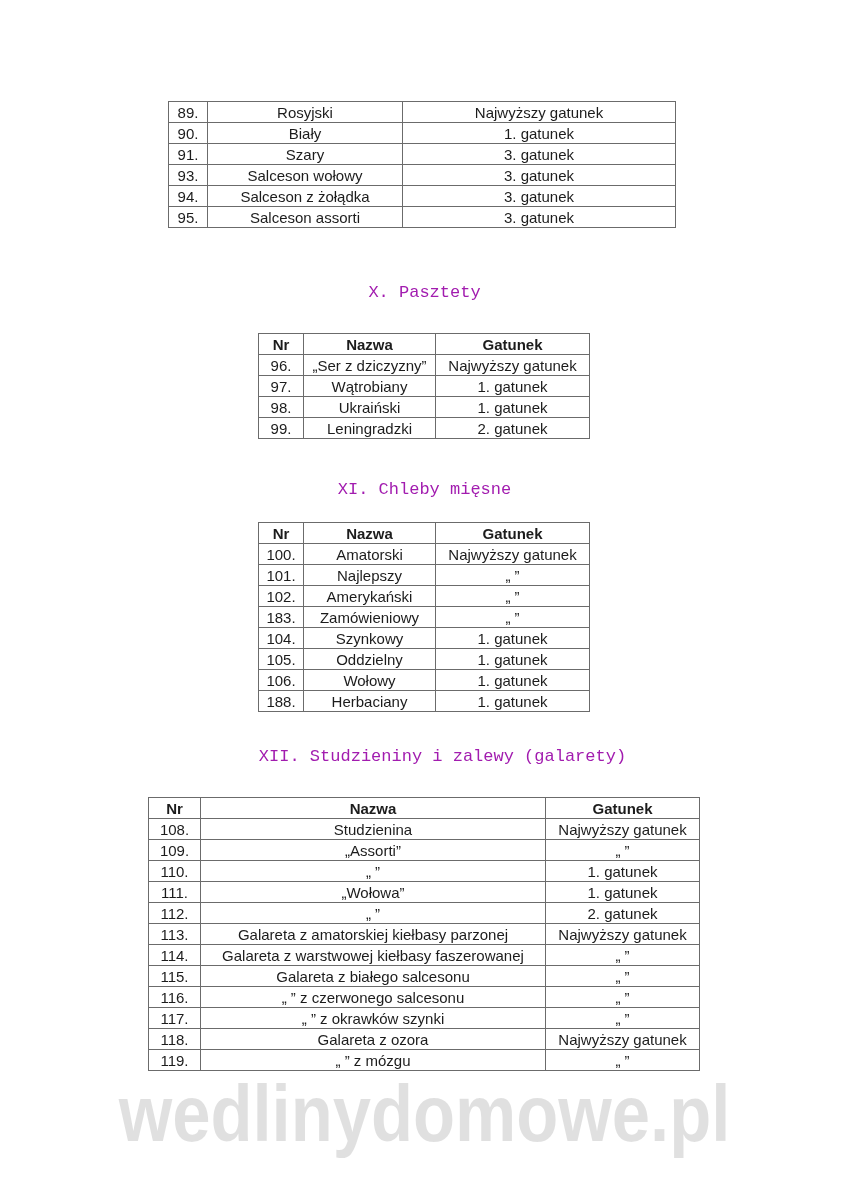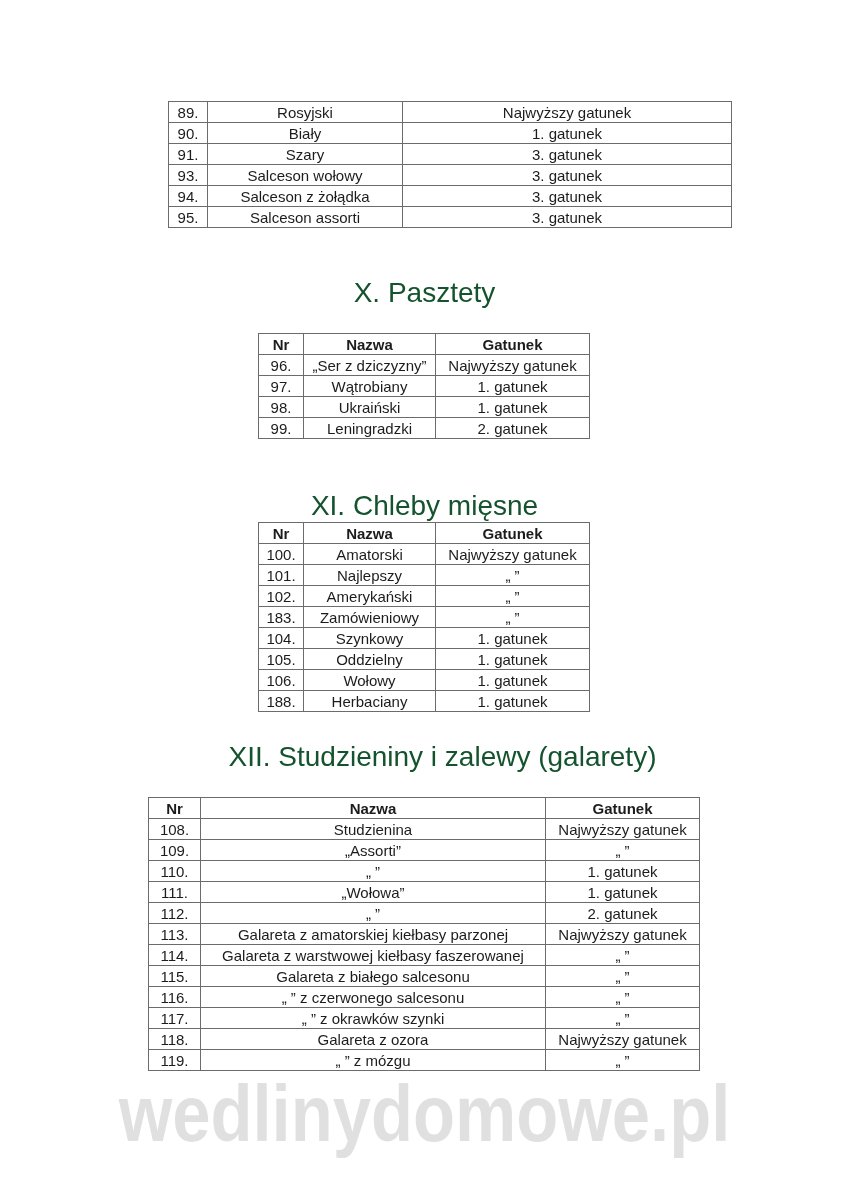--- a/index.html
+++ b/index.html
@@ -27,34 +27,35 @@
     padding: 0 8px;
     vertical-align: middle;
     overflow: hidden;
     white-space: nowrap;
   }
   .tbl th { font-weight: bold; text-align: center; padding: 0 4px; }
   td.nr { text-align: center; padding: 0 2px; }
   td.nm { text-align: center; }
   td.gt { text-align: center; }
   td.c  { text-align: center; }
-  .t1 { left: 168px; top: 101px; width: 564px; }
+  .t1 { left: 168px; top: 101px; width: 508px; }
   .t2 { left: 258px; top: 333px; width: 332px; }
   .t3 { left: 258px; top: 522px; width: 332px; }
   .t4 { left: 148px; top: 797px; width: 552px; }
   .heading {
     position: absolute;
     left: 0; width: 100%;
     text-align: center;
-    font-size: 28px;
+    font-size: 17px;
     line-height: 24px;
-    color: #14532d;
+    color: #a21caf;
+    font-family: Liberation Mono, monospace;
   }
   .h-pasztety    { top: 281px; }
-  .h-chleby      { top: 494px; }
+  .h-chleby      { top: 478px; }
   .h-studzieniny { top: 745px; padding-left: 36px; }
   .watermark {
     position: absolute;
     top: 1072px; left: 0; width: 100%;
     text-align: center;
     font-size: 80px;
     font-weight: bold;
     line-height: 1.05;
     color: rgba(0,0,0,0.12);
     transform: scaleX(0.86);

